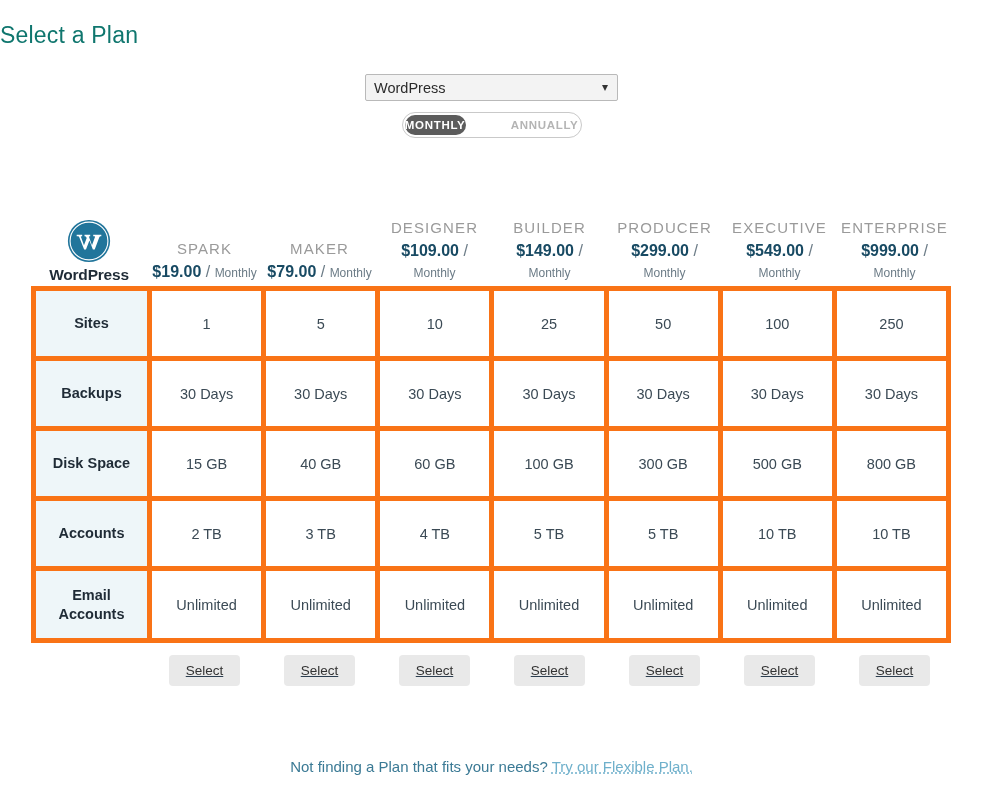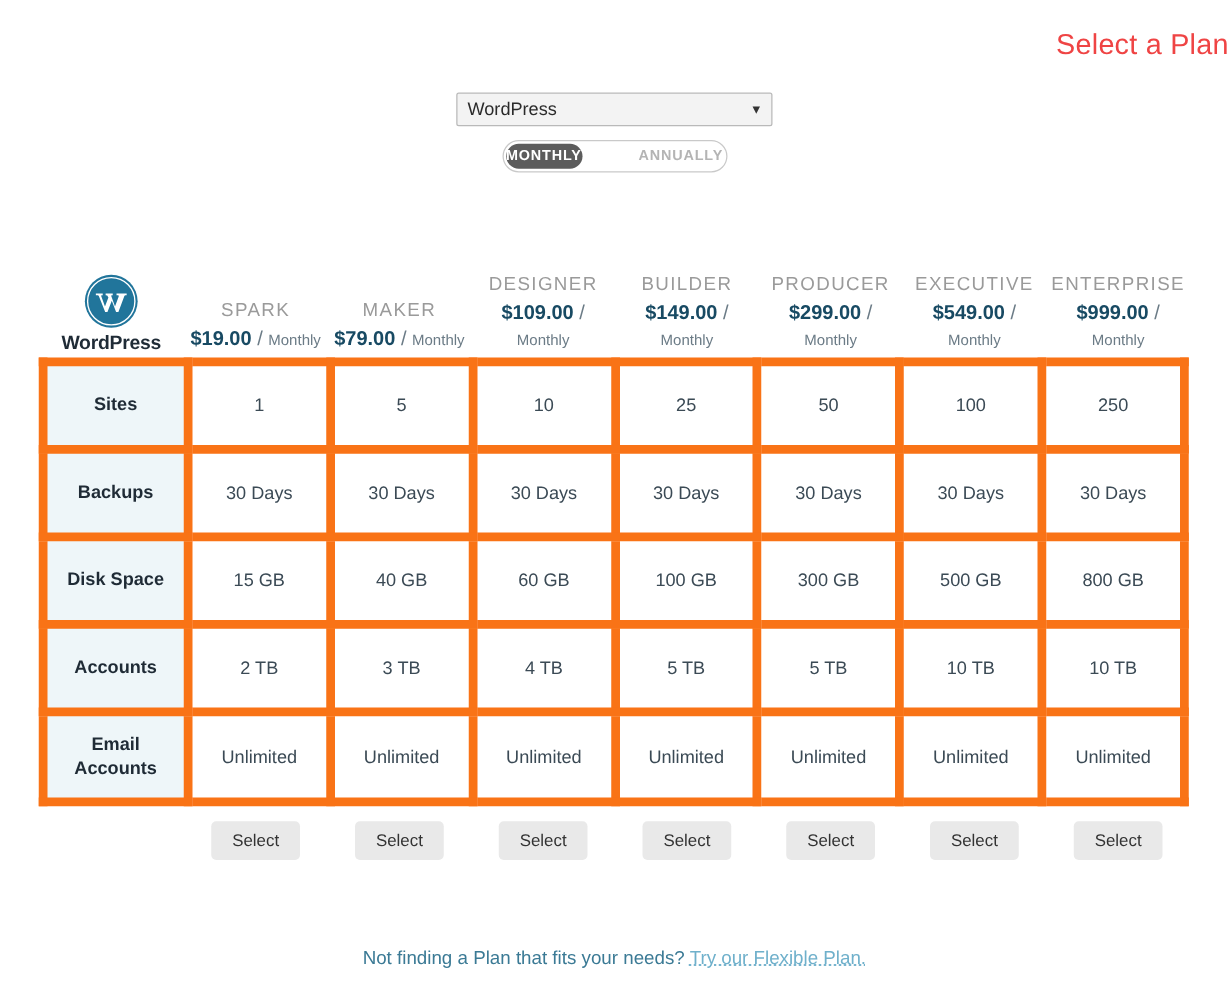--- a/index.html
+++ b/index.html
@@ -7,24 +7,24 @@
     margin: 0; padding: 0;
     width: 983px; height: 796px;
     background: #ffffff;
     font-family: "Liberation Sans", sans-serif;
     color: #2c3e50;
   }
   .page { position: relative; width: 983px; height: 796px; overflow: hidden; }
 
   
   .page-title {
-    text-align: right;
+    text-align: left;
     font-size: 23px;
     font-weight: 400;
-    color: #ef4444;
+    color: #0f766e;
     letter-spacing: .2px;
     margin: 12px 0 16px 0;
     padding-top: 10px;
   }
 
   .select-wrap { display: flex; justify-content: center; margin-top: 25px; }
   .plan-select {
     width: 253px; height: 27px;
     background: #f3f3f3;
     border: 1px solid #b9b9b9;
@@ -105,21 +105,21 @@
   }
   .plan-price .slash { font-weight: 400; color: #6b7b86; }
 
   
   table.plans {
     border-collapse: collapse;
     width: 920px;
     table-layout: fixed;
   }
   table.plans td {
-    border: 7px solid #f97316;
+    border: 5px solid #f97316;
     height: 70px;
     text-align: center;
     vertical-align: middle;
     font-size: 14.5px;
     color: #3b4a55;
     background: #ffffff;
   }
   table.plans td.feat {
     width: 116px;
     background: #eef6f9;
@@ -127,21 +127,21 @@
     color: #1f2b36;
     font-size: 14.5px;
     line-height: 1.25;
     padding: 0 8px;
   }
   table.plans tr.tall td { height: 72px; }
 
   
   .btn-row { display: flex; margin-top: 12px; }
   .btn-spacer { width: 116px; flex: 0 0 116px; }
-  .btn-cell { flex: 0 0 115px; display: flex; justify-content: center; }
+  .btn-cell { flex: 0 0 115px; display: flex; justify-content: center; text-decoration: underline; }
   .btn-select {
     background: #e9e9e9;
     border: none;
     border-radius: 4px;
     padding: 8px 17px;
     font-size: 13.5px;
     color: #333333;
     font-family: "Liberation Sans", sans-serif;
     cursor: pointer;
   }

